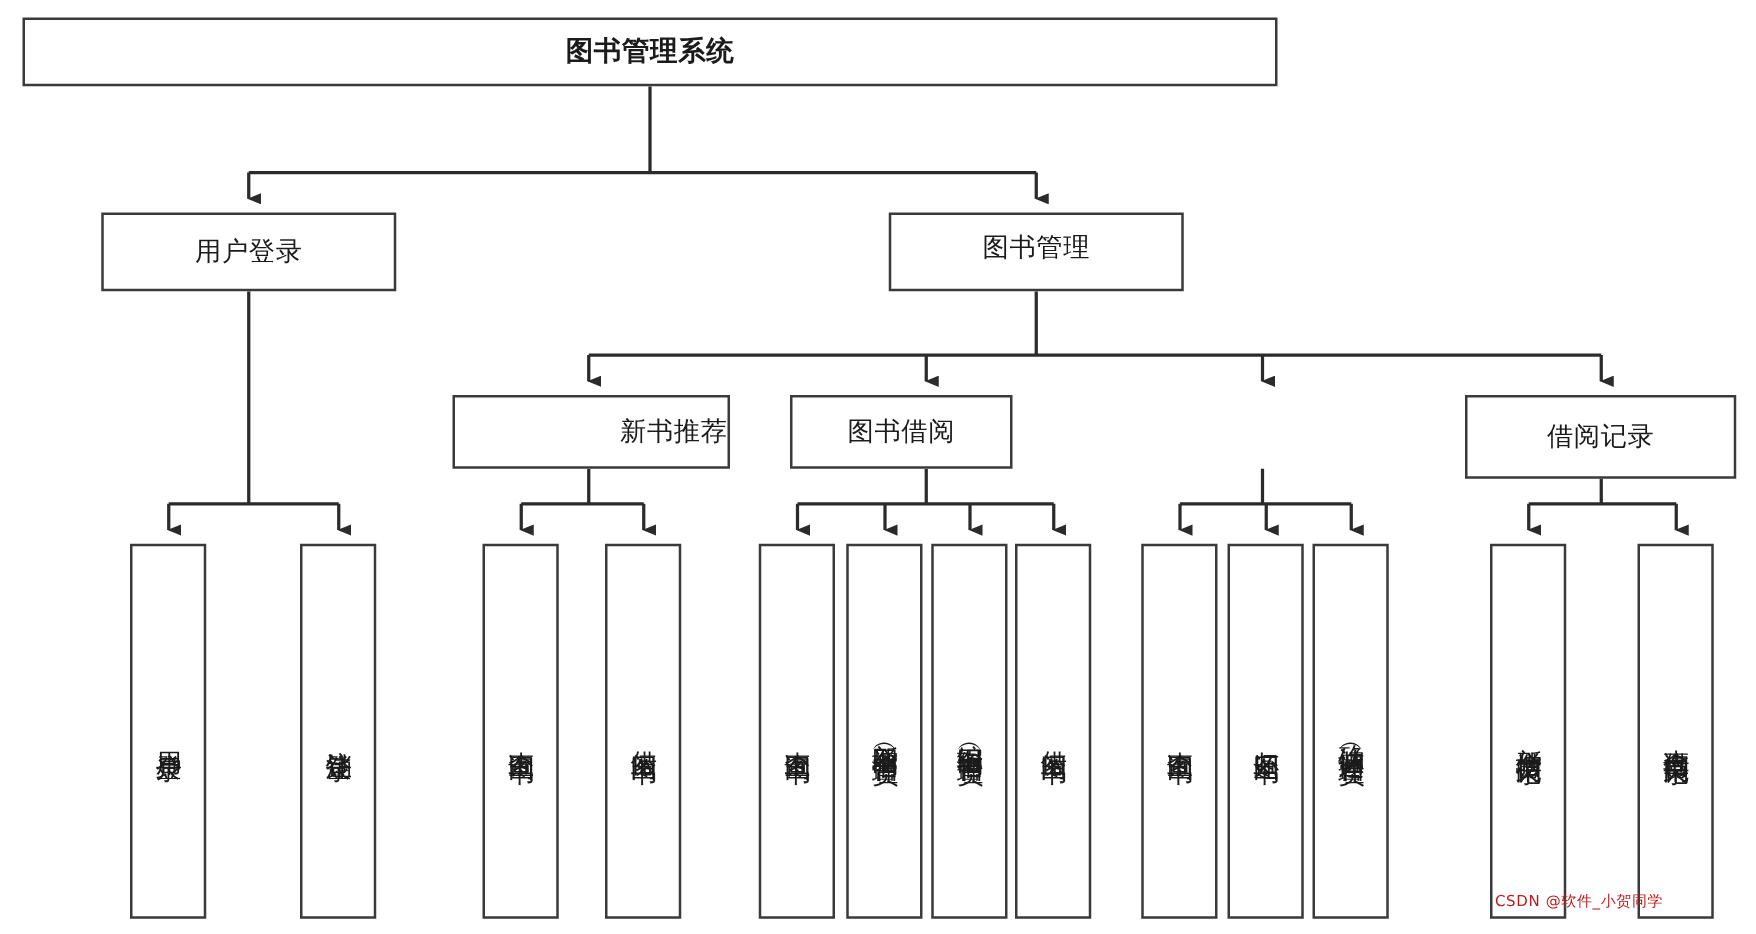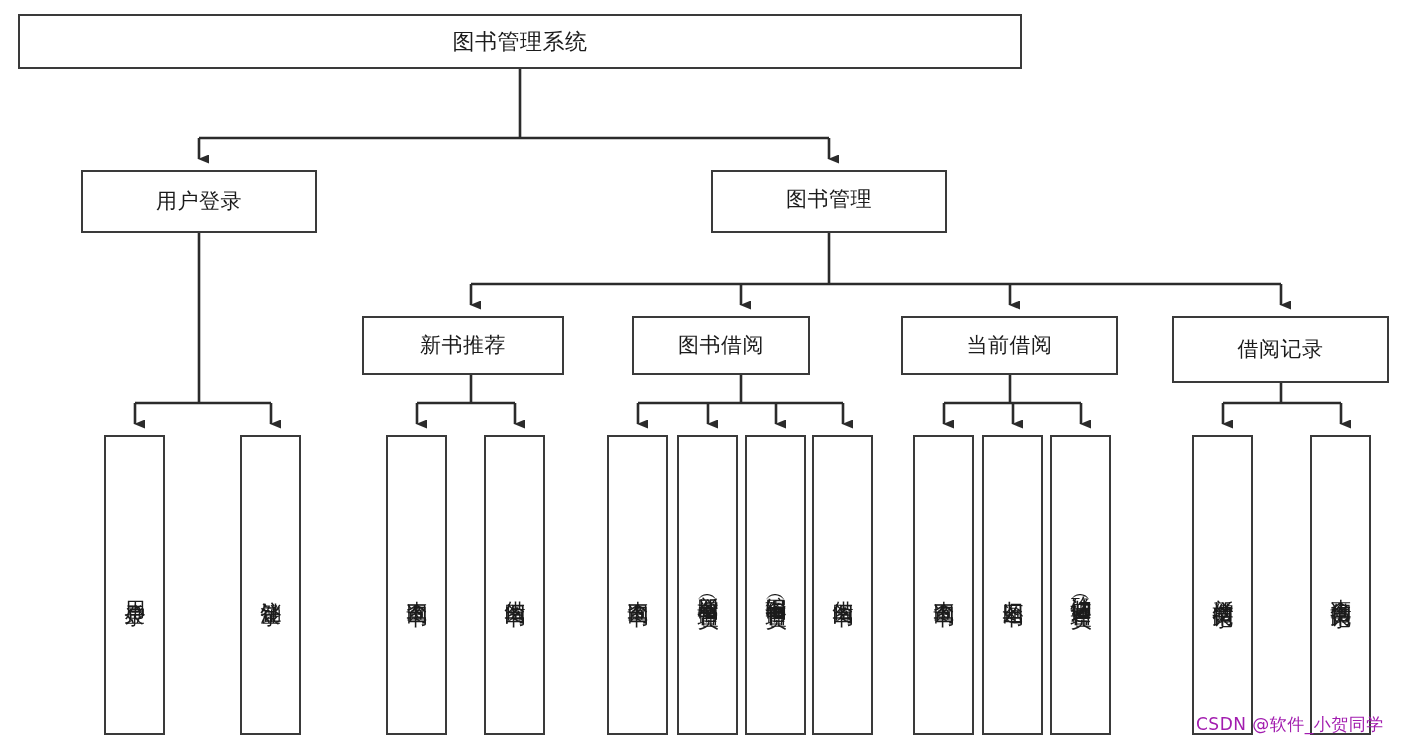--- a/index.html
+++ b/index.html
@@ -41,38 +41,39 @@
     line-height: 1.06;
     letter-spacing: 0.5px;
     white-space: nowrap;
   }
   
   .node.horiz .node-label {
     font-size: 21px;
   }
   .node.root .node-label {
     font-size: 22px;
+    font-weight: bold;
   }
   
   .node.vert {
     padding-top: 6px;
     align-items: center;
   }
   .node.vert .node-label {
     writing-mode: vertical-rl;
     text-orientation: upright;
     font-size: 21px;
     line-height: 1.0;
     letter-spacing: 2px;
     white-space: nowrap;
   }
   .watermark {
     position: absolute;
-    font-size: 17px;
-    color: #a21caf;
+    font-size: 12px;
+    color: #b91c1c;
     white-space: nowrap;
     letter-spacing: 0.5px;
   }
 </style>
 </head>
 <body>
 
 <div id="diagram-root">
 
   <svg id="edge-layer" viewBox="0 0 1405 747" width="1405" height="747" xmlns="http://www.w3.org/2000/svg">
@@ -122,28 +123,25 @@
     <span class="node-label">图书管理系统</span>
   </div>
 
   <div class="node horiz" style="left: 81px; top: 170px; width: 236px; height: 63px;">
     <span class="node-label">用户登录</span>
   </div>
   <div class="node horiz" style="left: 711px; top: 170px; width: 236px; height: 63px; font-family: Liberation Mono, monospace;">
     <span class="node-label">图书管理</span>
   </div>
 
-  <div class="node horiz" style="left: 362px; top: 316px; width: 202px; height: 59px;">
+  <div class="node horiz" style="left: 362px; top: 316px; width: 222px; height: 59px; justify-content: flex-end;">
     <span class="node-label">新书推荐</span>
   </div>
   <div class="node horiz" style="left: 632px; top: 316px; width: 178px; height: 59px;">
     <span class="node-label">图书借阅</span>
-  </div>
-  <div class="node horiz" style="left: 901px; top: 316px; width: 217px; height: 59px;">
-    <span class="node-label">当前借阅</span>
   </div>
   <div class="node horiz" style="left: 1172px; top: 316px; width: 217px; height: 67px;">
     <span class="node-label">借阅记录</span>
   </div>
 
   <div class="node vert" style="left: 104px; top: 435px; width: 61px; height: 300px;">
     <span class="node-label">用户登录</span>
   </div>
   <div class="node vert" style="left: 240px; top: 435px; width: 61px; height: 300px;">
     <span class="node-label">注销登录</span>

